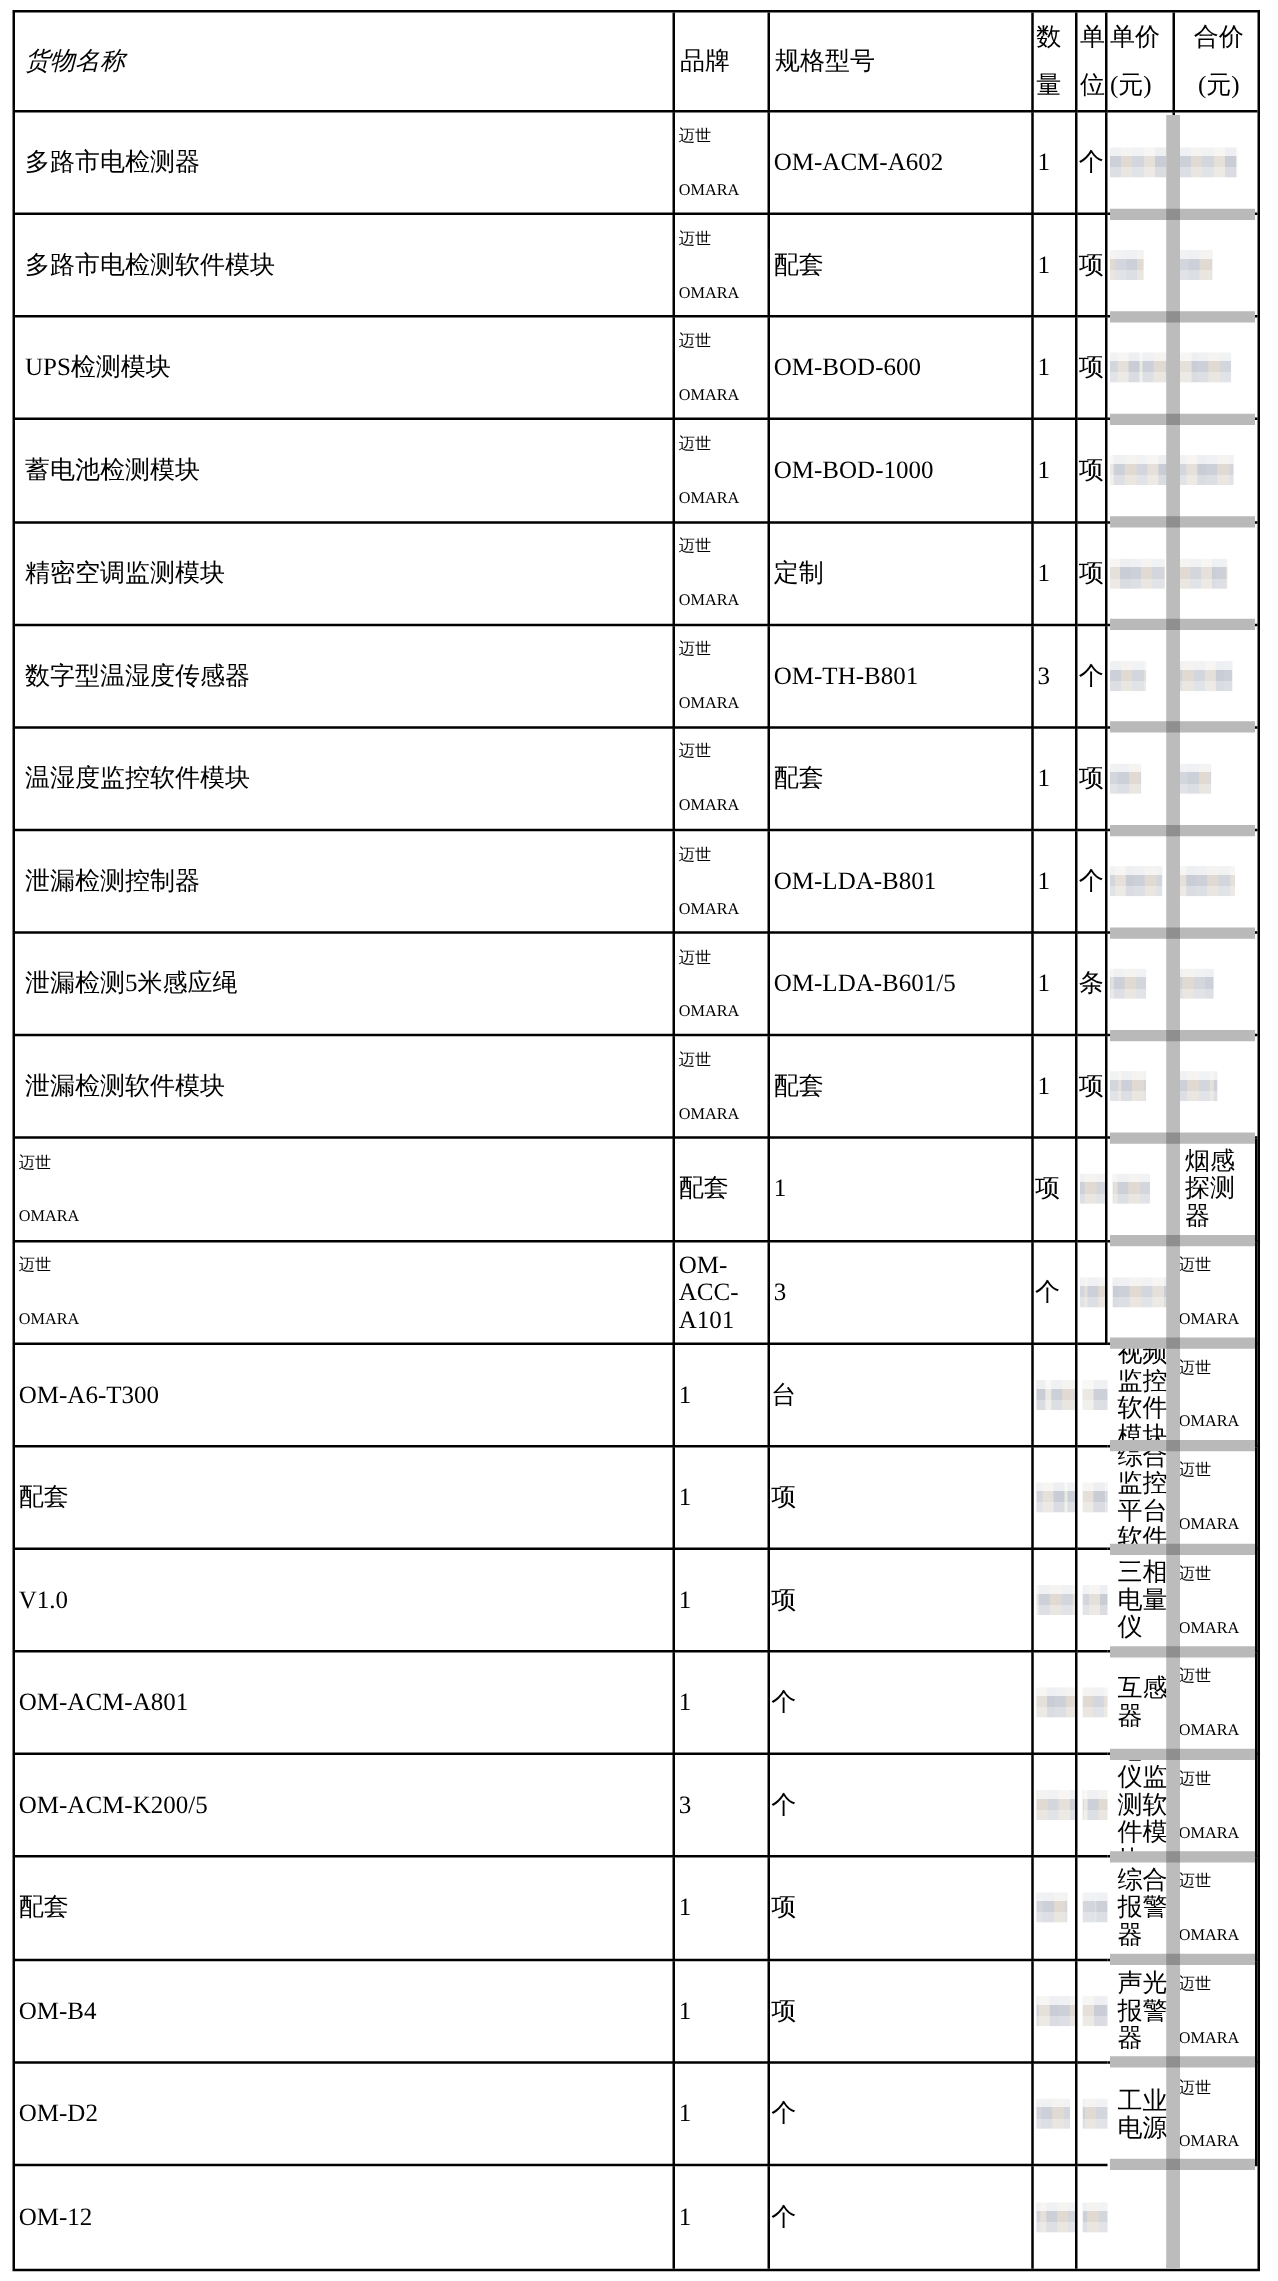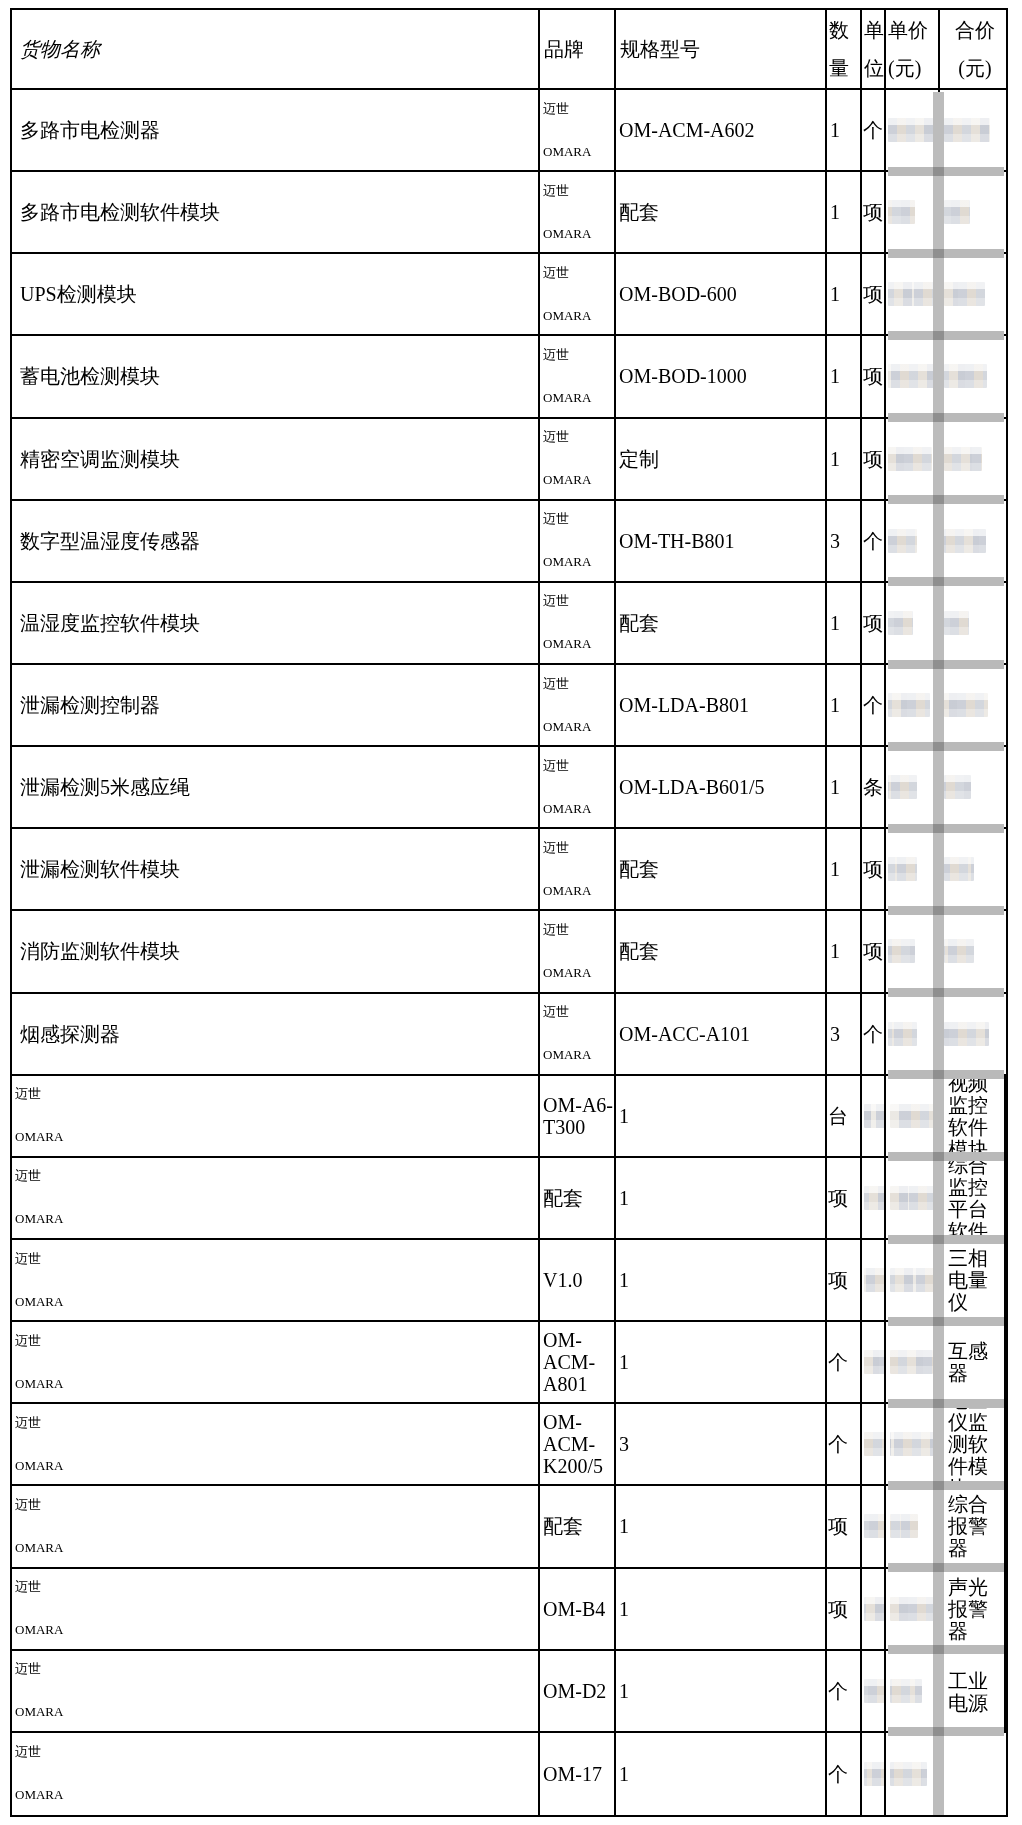--- a/index.html
+++ b/index.html
@@ -312,23 +312,20 @@
   <div class="cell c-unit">
     <span>项</span>
   </div>
   <div class="cell price-cell">
     <span class="mosaic unit" style="width: 29px; background-position: 0px 0px, 9px 0px;"></span>
   </div>
   <div class="cell price-cell col7">
     <span class="mosaic total" style="width: 30px; background-position: 0px 0px, 27px 0px;"></span>
   </div>
 
-  <div class="cell c-name">
-    <span>消防监测软件模块</span>
-  </div>
   <div class="cell c-brand">
     <span>迈世</span>
     <span>OMARA</span>
   </div>
   <div class="cell c-spec">
     <span>配套</span>
   </div>
   <div class="cell c-qty">
     <span>1</span>
   </div>
@@ -547,21 +544,21 @@
   </div>
 
   <div class="cell c-name last">
     <span>工业电源</span>
   </div>
   <div class="cell c-brand last">
     <span>迈世</span>
     <span>OMARA</span>
   </div>
   <div class="cell c-spec last">
-    <span>OM-17</span>
+    <span>OM-12</span>
   </div>
   <div class="cell c-qty last">
     <span>1</span>
   </div>
   <div class="cell c-unit last">
     <span>个</span>
   </div>
   <div class="cell price-cell last">
     <span class="mosaic unit" style="width: 32px; background-position: 0px 0px, 8px 0px;"></span>
   </div>

